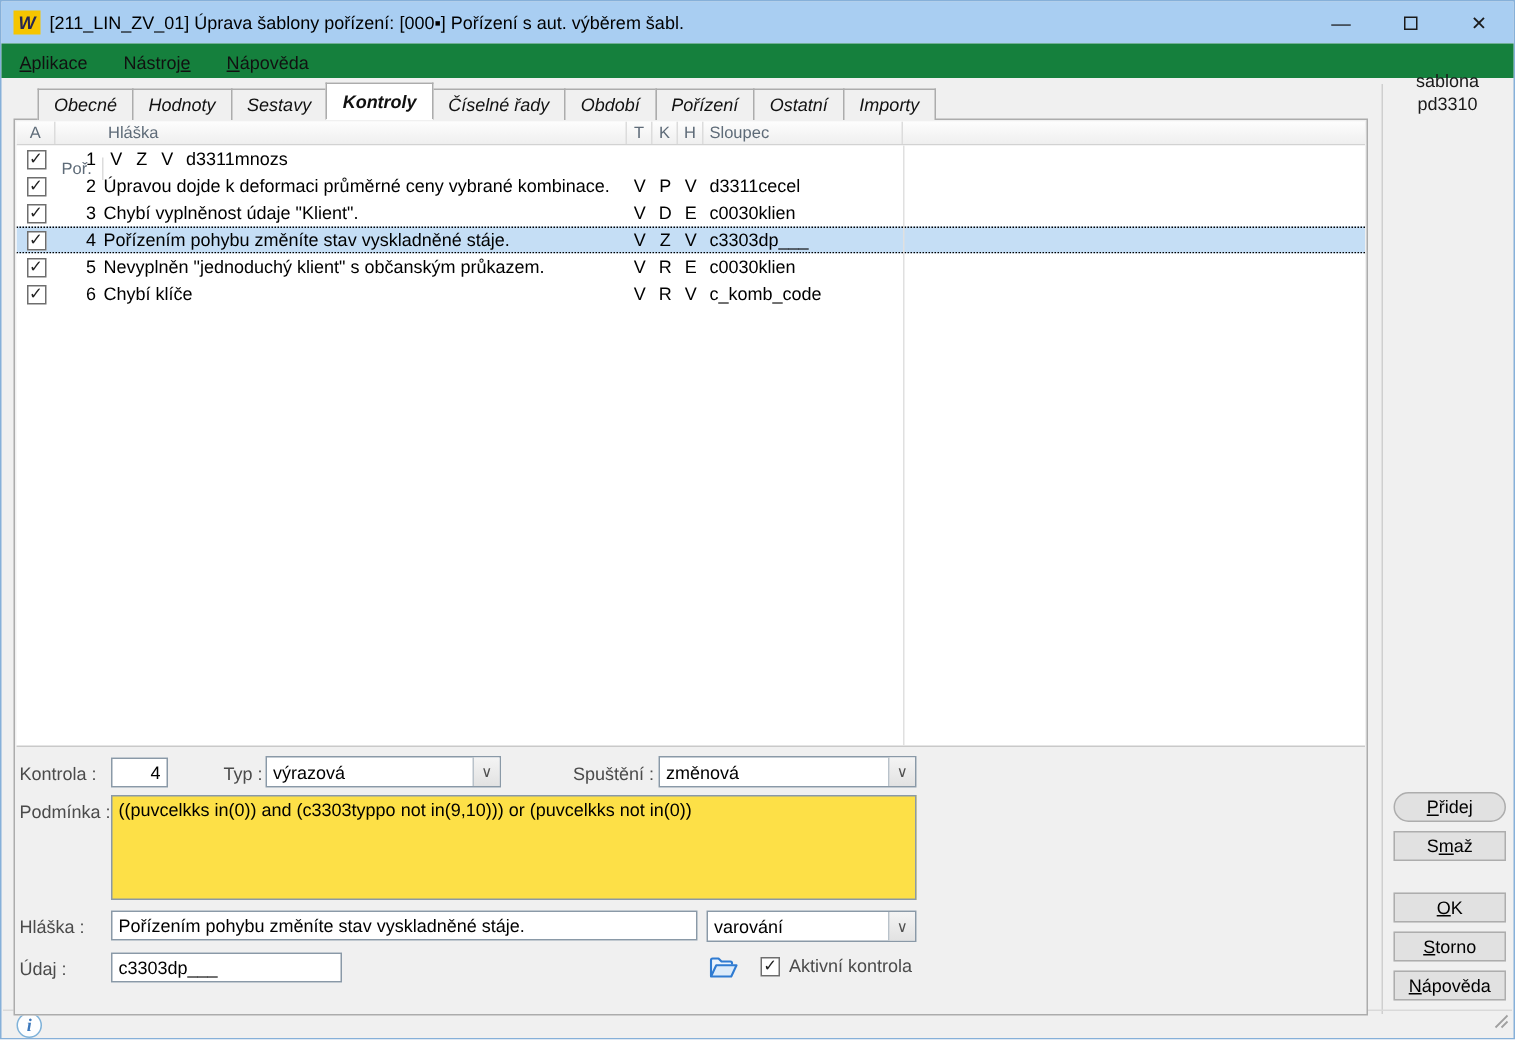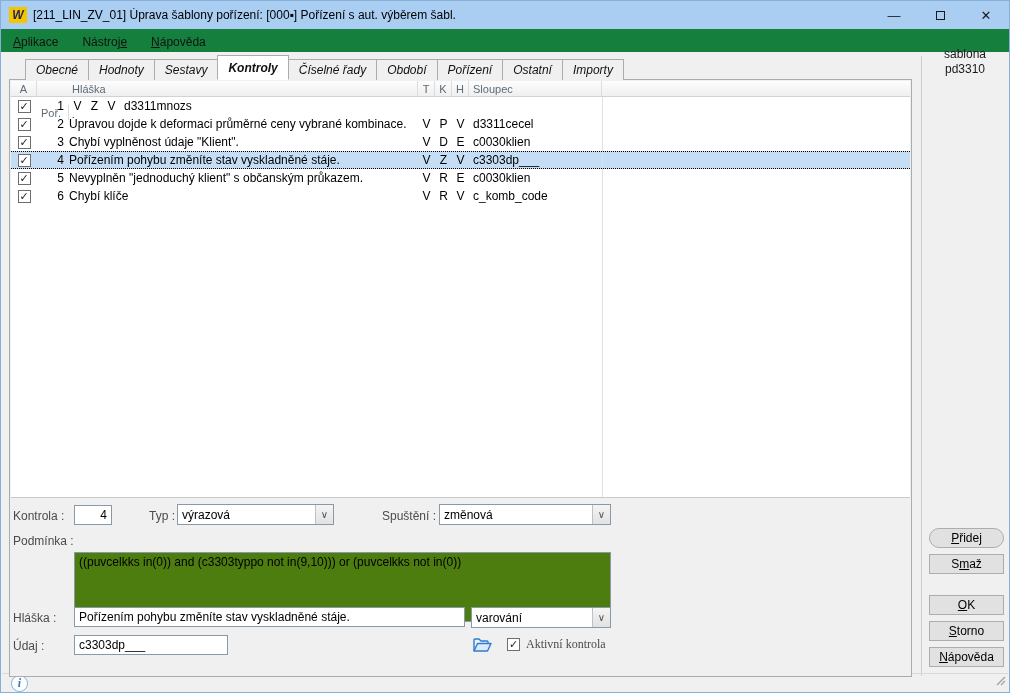--- a/index.html
+++ b/index.html
@@ -103,26 +103,26 @@
     position:absolute; height:21px; border:1px solid #8A99A7; background:#fff;
     display:flex; align-items:center;
   }
   .combo .val { flex:1; padding-left:4px; white-space:nowrap; overflow:hidden; }
   .combo .arrow {
     width:18px; height:100%; background:linear-gradient(#F4F4F4,#E2E2E2);
     border-left:1px solid #B9C2CA; display:flex; align-items:center; justify-content:center;
     font-size:10px; color:#4f4f4f;
   }
   textarea.cond {
-    position:absolute; border:1px solid #8A99A7; background:#4d7c0f; resize:none;
-    font-family:"Liberation Sans",sans-serif; font-size:12px; padding:2px 4px; color:#000;margin-top:22px;
+    position:absolute; border:1px solid #8A99A7; background:#fde047; resize:none;
+    font-family:"Liberation Sans",sans-serif; font-size:12px; padding:2px 4px; color:#000;
   }
   .checkline { position:absolute; display:flex; align-items:center; }
   .checkline .checkbox { margin-right:6px; }
-  .checkline .lbl { color:#4b4b4b;font-family:Liberation Serif, serif; }
+  .checkline .lbl { color:#4b4b4b; }
   
   .side-divider { position:absolute; left:920px; top:55px; height:620px; width:1px; background:#CFCFCF; }
   .side-info {
     position:absolute; left:921px; top:46px; width:86px;
     text-align:center; line-height:15px; color:#1a1a1a;
   }
   .side-btn {
     position:absolute; left:928px; width:75px; height:20px;
     background:#E1E1E1; border:1px solid #ADADAD;
     font-family:"Liberation Sans",sans-serif; font-size:12px; color:#000;

